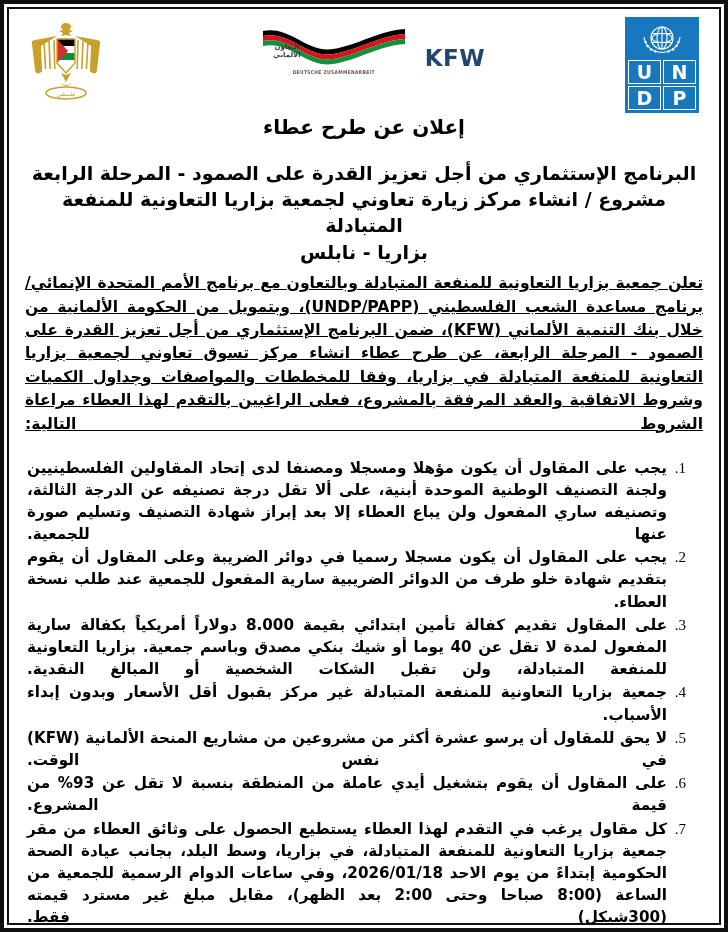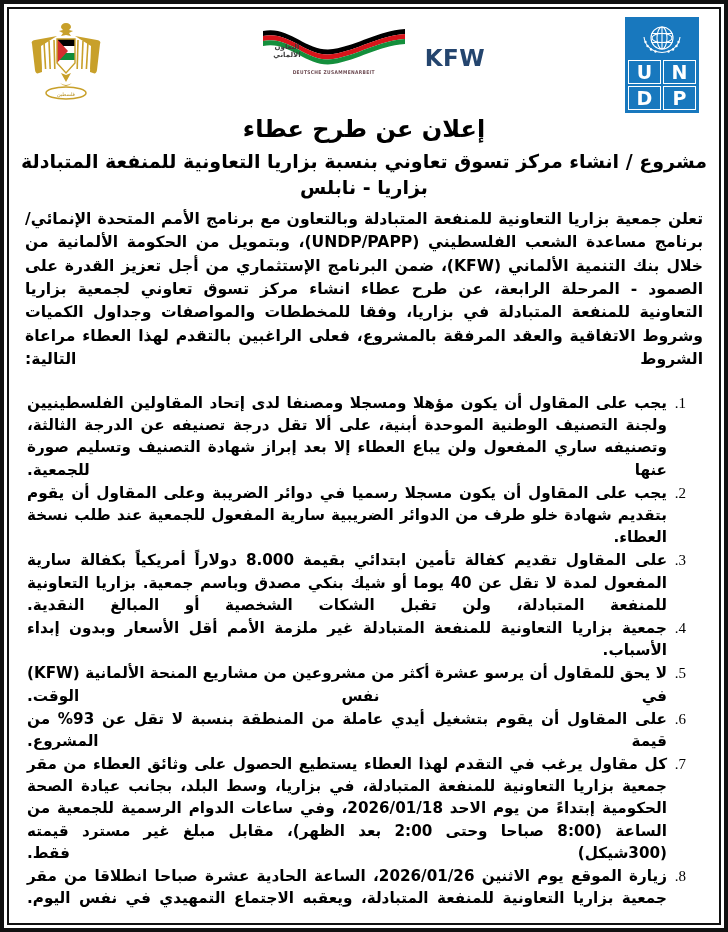--- a/index.html
+++ b/index.html
@@ -103,24 +103,24 @@
     font-weight: bold;
     font-size: 19px;
     line-height: 22px;
     text-align: center;
     border: 1.5px solid #ffffff;
   }
 
   
   .titles { text-align: center; margin-top: 2px; }
   .t-announce {
-    font-size: 24px;
+    font-size: 20px;
     font-weight: bold;
     letter-spacing: 0.5px;
-    margin-bottom: 5px;
+    margin-bottom: 21px;
   }
   .t-program, .t-project {
     font-size: 19px;
     font-weight: bold;
     line-height: 1.38;
   }
   .t-place {
     font-size: 19px;
     font-weight: bold;
     line-height: 1.45;
@@ -128,20 +128,21 @@
 
   
   .intro {
     margin-top: 6px;
     font-size: 15.6px;
     font-weight: bold;
     line-height: 1.5;
     text-align: justify;
     text-align-last: justify;
     padding: 0 4px;
+    text-decoration: underline;
   }
 
   
   ol.conditions {
     margin: 5px 2px 0 2px;
     padding-right: 34px;
     padding-left: 4px;
     font-size: 15.2px;
     font-weight: bold;
     line-height: 1.46;
@@ -256,31 +257,32 @@
             <span>N</span>
             <span>D</span>
             <span>P</span>
           </div>
         </div>
       </div>
     </div>
 
     <div class="titles">
       <div class="t-announce">إعلان  عن طرح عطاء</div>
-      <div class="t-project">مشروع / انشاء مركز تسوق تعاوني بنسبة بزاريا التعاونية للمنفعة المتبادلة</div>
+      <div class="t-program">البرنامج الإستثماري من أجل تعزيز القدرة على الصمود - المرحلة الرابعة</div>
+      <div class="t-project">مشروع / انشاء مركز زيارة تعاوني لجمعية بزاريا التعاونية للمنفعة المتبادلة</div>
       <div class="t-place">بزاريا - نابلس</div>
     </div>
 
     <p class="intro">تعلن جمعية بزاريا التعاونية للمنفعة المتبادلة وبالتعاون مع برنامج الأمم المتحدة الإنمائي/ برنامج مساعدة الشعب الفلسطيني (UNDP/PAPP)، وبتمويل من الحكومة الألمانية من خلال بنك التنمية الألماني (KFW)، ضمن البرنامج الإستثماري من أجل تعزيز القدرة على الصمود - المرحلة الرابعة، عن طرح عطاء انشاء مركز تسوق تعاوني لجمعية بزاريا التعاونية للمنفعة المتبادلة في بزاريا، وفقا للمخططات والمواصفات وجداول الكميات وشروط الاتفاقية والعقد المرفقة بالمشروع، فعلى الراغبين بالتقدم لهذا العطاء مراعاة الشروط التالية:</p>
 
     <ol class="conditions">
       <li>يجب على المقاول أن يكون مؤهلا ومسجلا ومصنفا لدى إتحاد المقاولين الفلسطينيين ولجنة التصنيف الوطنية الموحدة أبنية، على ألا تقل درجة تصنيفه عن الدرجة الثالثة، وتصنيفه ساري المفعول ولن يباع العطاء إلا بعد إبراز شهادة التصنيف وتسليم صورة عنها للجمعية.</li>
       <li>يجب على المقاول أن يكون مسجلا رسميا في دوائر الضريبة وعلى المقاول أن يقوم بتقديم شهادة خلو طرف من الدوائر الضريبية سارية المفعول للجمعية عند طلب نسخة العطاء.</li>
       <li>على المقاول تقديم كفالة تأمين ابتدائي بقيمة 8.000 دولاراً أمريكياً بكفالة سارية المفعول لمدة لا تقل عن 40 يوما أو شيك بنكي مصدق وباسم جمعية. بزاريا التعاونية للمنفعة المتبادلة، ولن تقبل الشكات الشخصية أو المبالغ النقدية.</li>
-      <li>جمعية بزاريا التعاونية للمنفعة المتبادلة غير ملزمة الأمم أقل الأسعار وبدون إبداء الأسباب.</li>
+      <li>جمعية بزاريا التعاونية للمنفعة المتبادلة غير مركز بقبول أقل الأسعار وبدون إبداء الأسباب.</li>
       <li>لا يحق للمقاول أن يرسو عشرة أكثر من مشروعين من مشاريع المنحة الألمانية (KFW) في نفس الوقت.</li>
       <li>على المقاول أن يقوم بتشغيل أيدي عاملة من المنطقة بنسبة لا تقل عن 93% من قيمة المشروع.</li>
       <li>كل مقاول يرغب في التقدم لهذا العطاء يستطيع الحصول على وثائق العطاء من مقر جمعية بزاريا التعاونية للمنفعة المتبادلة، في بزاريا، وسط البلد، بجانب عيادة الصحة الحكومية إبتداءً من يوم الاحد 2026/01/18، وفي ساعات الدوام الرسمية للجمعية من الساعة (8:00 صباحا وحتى 2:00 بعد الظهر)، مقابل مبلغ غير مسترد قيمته (300شيكل) فقط.</li>
       <li>زيارة الموقع يوم الاثنين 2026/01/26، الساعة الحادية عشرة صباحا انطلاقا من مقر جمعية بزاريا التعاونية للمنفعة المتبادلة، ويعقبه الاجتماع التمهيدي في نفس اليوم.</li>
 
     </ol>
 
   </div>
  </div>
 </div>

